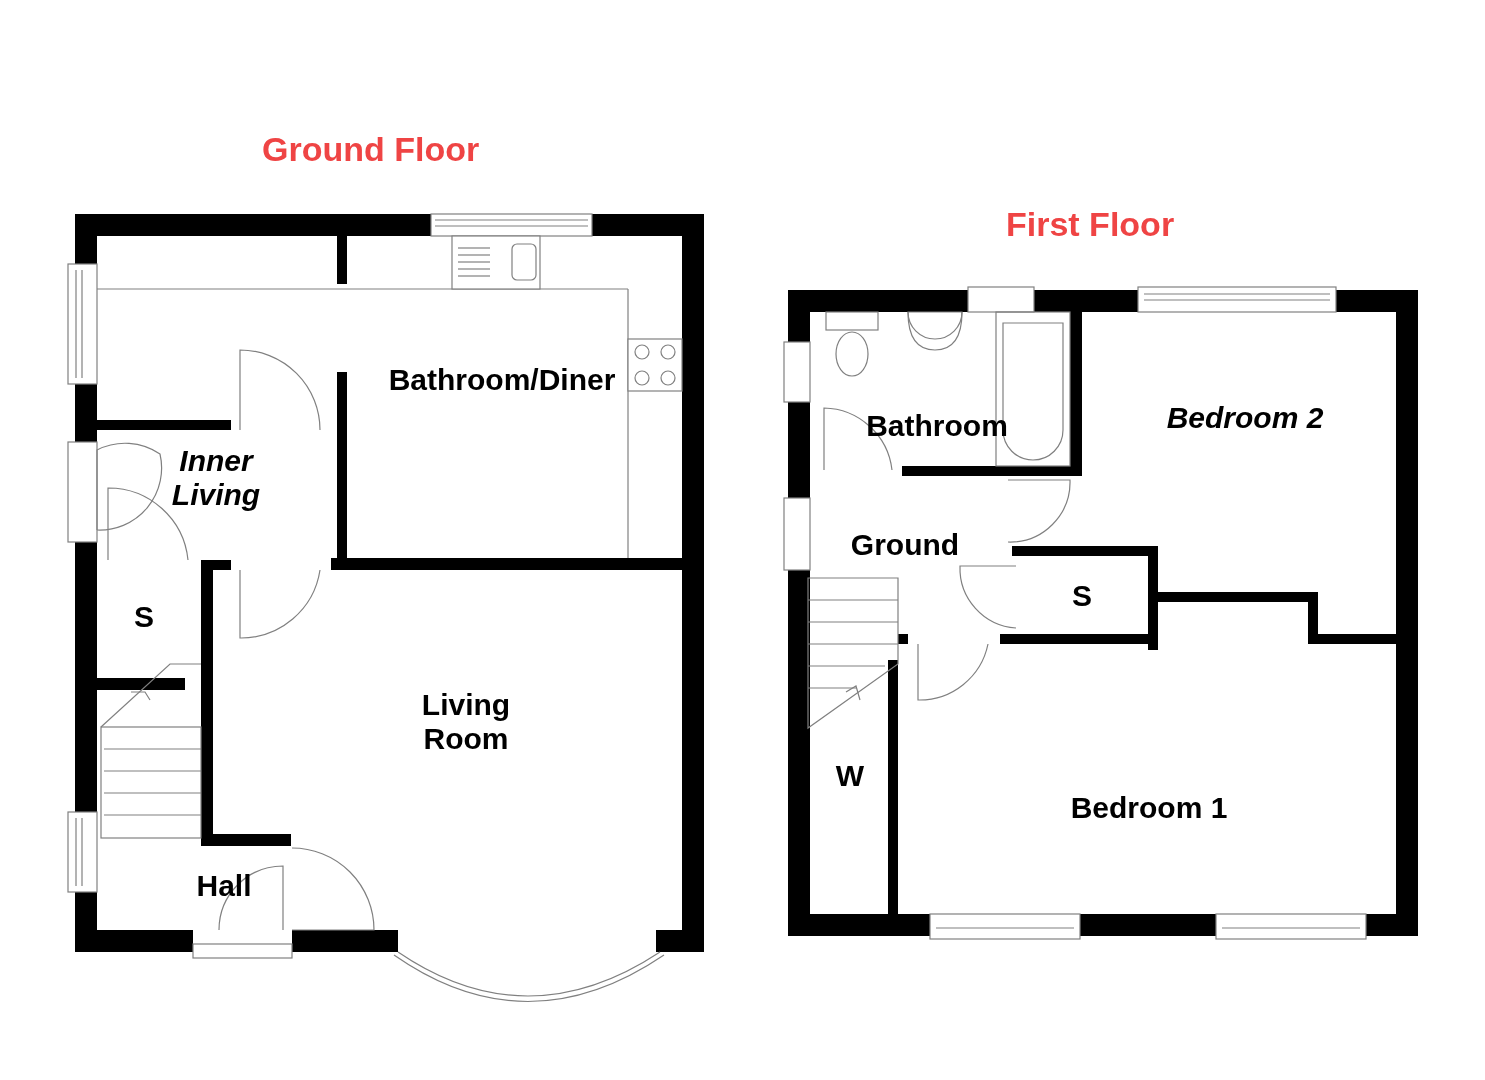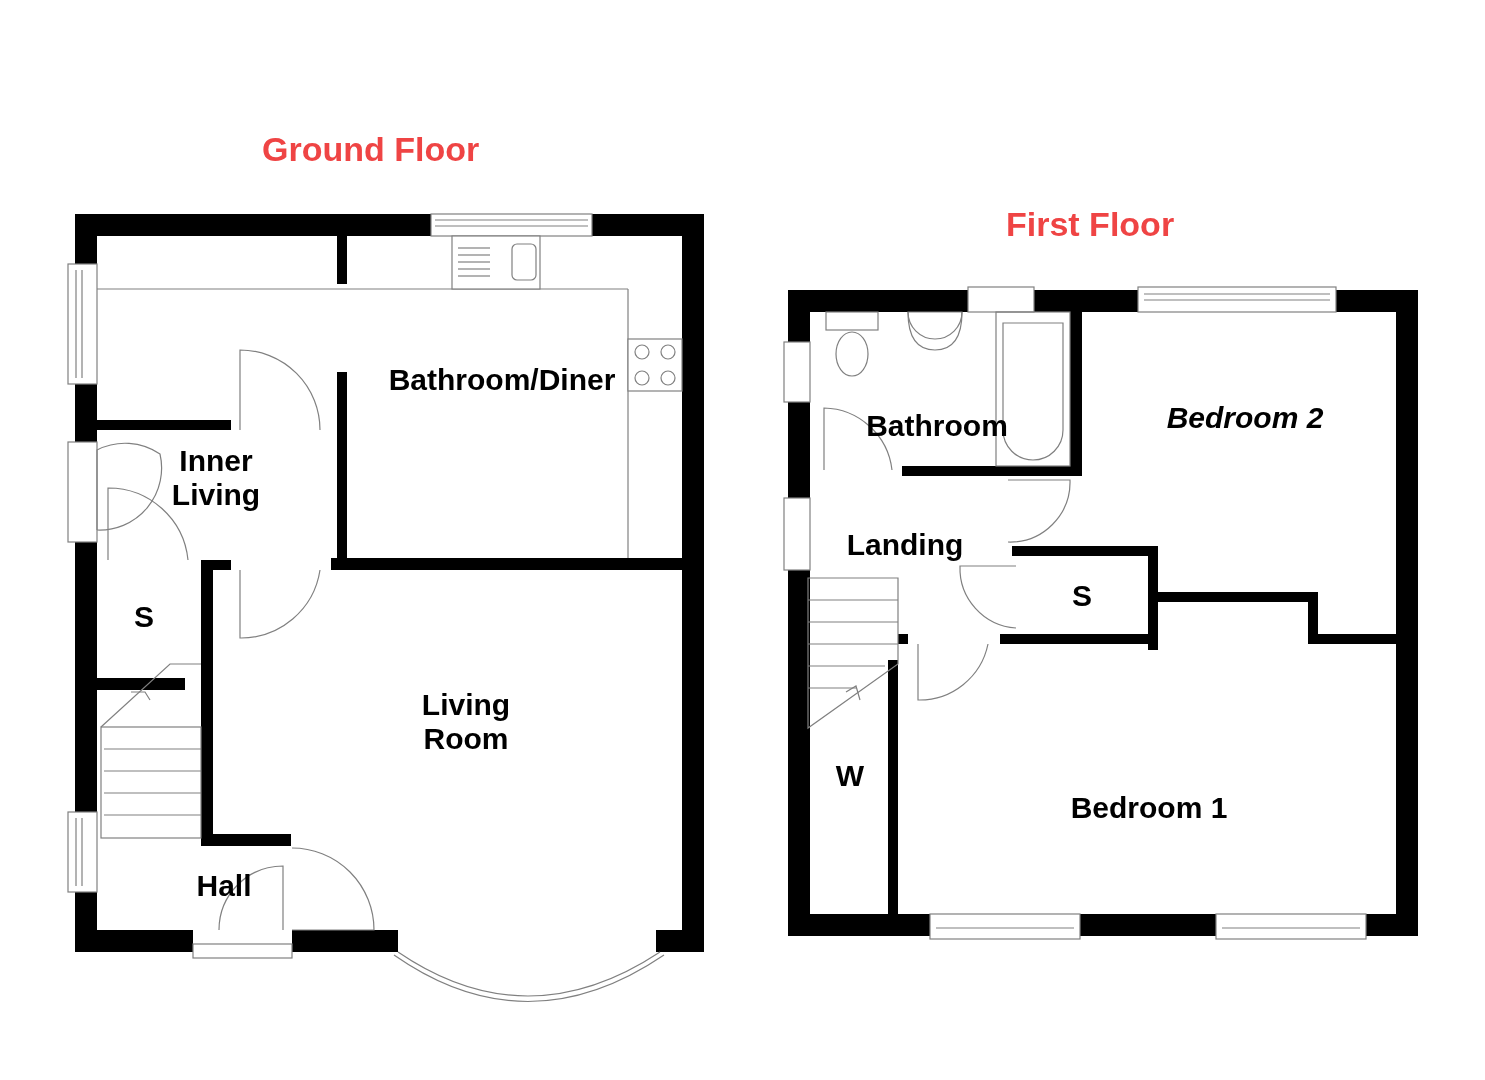--- a/index.html
+++ b/index.html
@@ -145,29 +145,29 @@
       <line x1="808" y1="688" x2="856" y2="688"></line>
       <path d="M846 692 L856 686 L860 700"></path>
     </g>
   </g>
 </svg>
 
 <div class="title" style="left:262px; top:130px;">Ground Floor</div>
 <div class="title" style="left:1006px; top:205px;">First Floor</div>
 
 <div class="label" style="left:502px; top:380px;">Bathroom/Diner</div>
-<div class="label" style="left:216px; top:478px;">
+<div class="label" style="left:216px; top:478px;font-style:italic;">
   <span class="ln">Inner</span>
   <span class="ln">Living</span>
 </div>
 <div class="label" style="left:144px; top:617px;">S</div>
 <div class="label" style="left:430px; top:722px;margin-left:36px;">
   <span class="ln">Living</span>
   <span class="ln">Room</span>
 </div>
 <div class="label" style="left:180px; top:886px;margin-left:44px;">Hall</div>
 
 <div class="label" style="left:937px; top:382px;margin-top:44px;">Bathroom</div>
 <div class="label" style="left:1245px; top:418px;font-style:italic;">Bedroom 2</div>
-<div class="label" style="left:905px; top:545px;">Landing</div>
+<div class="label" style="left:905px; top:545px;">Ground</div>
 <div class="label" style="left:1082px; top:596px;">S</div>
 <div class="label" style="left:850px; top:776px;">W</div>
 <div class="label" style="left:1149px; top:808px;">Bedroom 1</div>
 
 </body></html>

